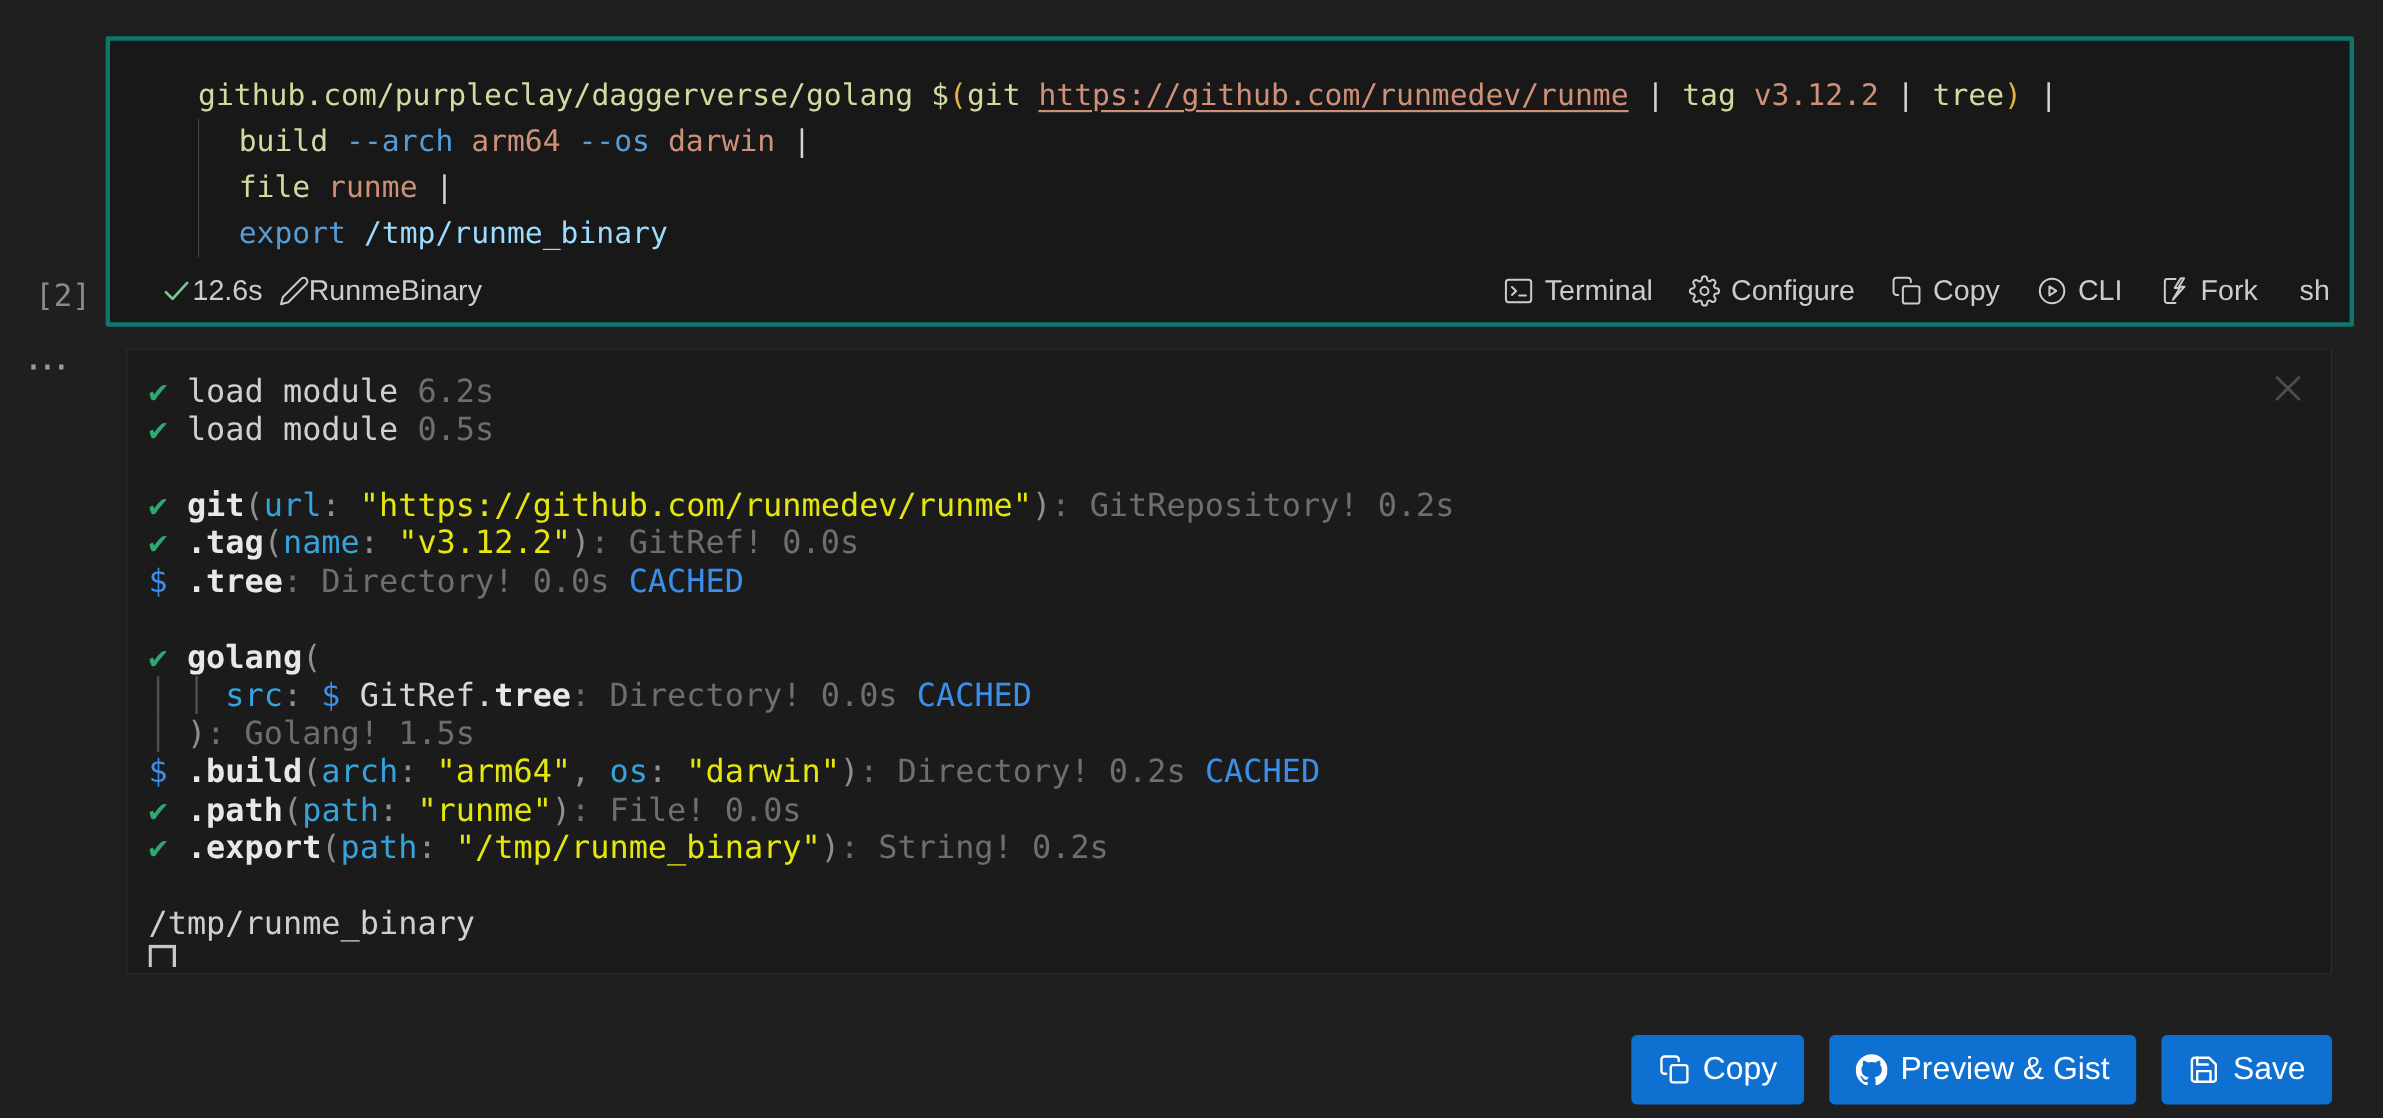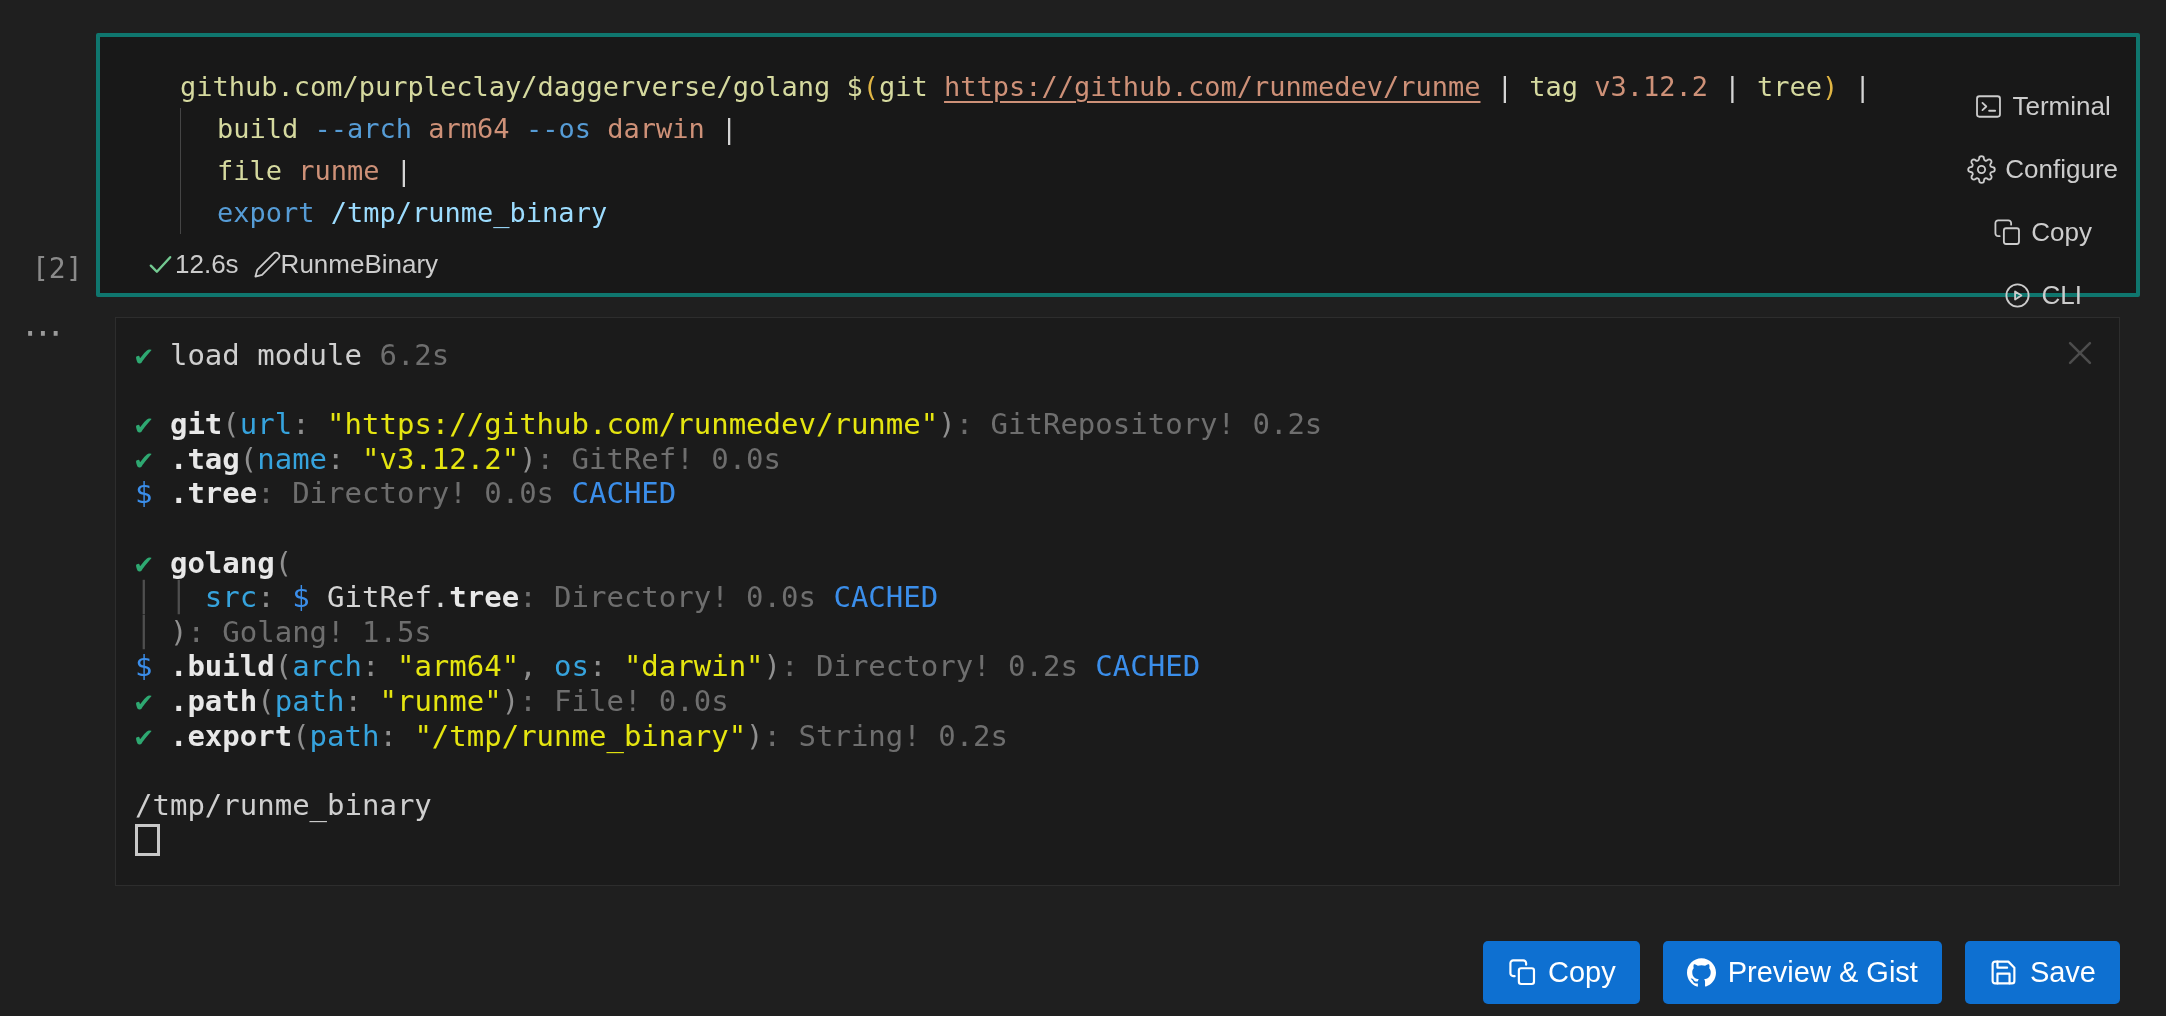--- a/index.html
+++ b/index.html
@@ -28,21 +28,21 @@
   .t-paren{color:#e0b544}
   .t-pipe{color:#d4d4d4}
   .t-link{color:#ce9178;text-decoration:underline;text-underline-offset:5px;cursor:pointer;}
 
   
   .statusbar{position:absolute;left:0;right:0;bottom:0;height:58px;display:flex;align-items:center;
              justify-content:space-between;padding:0 18px 0 45px;color:#cccccc;font-size:26px;}
   .sb-left{display:flex;align-items:center;}
   .sb-dur{margin-right:14px;}
   .sb-name{margin-left:-2px;}
-  .sb-right{display:flex;align-items:center;gap:32px;flex-direction:column;}
+  .sb-right{display:flex;align-items:center;gap:32px;}
   .sb-btn{display:flex;align-items:center;gap:9px;color:#cccccc;cursor:pointer;}
   .icn{display:inline-flex;width:30px;height:30px;align-items:center;justify-content:center;}
   .icn svg{width:29px;height:29px;fill:none;stroke:#cccccc;stroke-width:1.5;
            stroke-linecap:round;stroke-linejoin:round;}
   .sb-check svg{stroke:#73c991;stroke-width:2;}
   .lang{margin-left:6px;color:#cccccc;cursor:pointer;}
 
   
   .outpanel{position:absolute;left:115px;top:317px;width:2005px;height:569px;background:#1b1b1b;
             border:1px solid #2d2d2d;box-sizing:border-box;}
@@ -160,20 +160,21 @@
   </div>
 
   <div class="outpanel">
     <div class="close">
       <svg viewBox="0 0 24 24">
           <path d="M5 5l14 14M19 5L5 19"></path>
         </svg>
     </div>
     <div class="term" id="term">
         <div class="tline"><span class="t-ok">✔ </span><span class="t-txt">load module </span><span class="t-dim">6.2s</span></div>
+        <div class="tline"><span class="t-ok">✔ </span><span class="t-txt">load module </span><span class="t-dim">0.5s</span></div>
         <div class="tline"></div>
         <div class="tline"><span class="t-ok">✔ </span><span class="t-fn">git</span><span class="t-punc">(</span><span class="t-key">url</span><span class="t-punc">: </span><span class="t-str">"https://github.com/runmedev/runme"</span><span class="t-punc">)</span><span class="t-dim">: GitRepository! 0.2s</span></div>
         <div class="tline"><span class="t-ok">✔ </span><span class="t-fn">.tag</span><span class="t-punc">(</span><span class="t-key">name</span><span class="t-punc">: </span><span class="t-str">"v3.12.2"</span><span class="t-punc">)</span><span class="t-dim">: GitRef! 0.0s</span></div>
         <div class="tline"><span class="t-dollar">$ </span><span class="t-fn">.tree</span><span class="t-dim">: Directory! 0.0s </span><span class="t-cached">CACHED</span></div>
         <div class="tline"></div>
         <div class="tline"><span class="t-ok">✔ </span><span class="t-fn">golang</span><span class="t-punc">(</span></div>
         <div class="tline"><span class="t-guide">│ │ </span><span class="t-key">src</span><span class="t-punc">: </span><span class="t-dollar">$ </span><span class="t-plain">GitRef.</span><span class="t-fn">tree</span><span class="t-dim">: Directory! 0.0s </span><span class="t-cached">CACHED</span></div>
         <div class="tline"><span class="t-guide">│ </span><span class="t-punc">)</span><span class="t-dim">: Golang! 1.5s</span></div>
         <div class="tline"><span class="t-dollar">$ </span><span class="t-fn">.build</span><span class="t-punc">(</span><span class="t-key">arch</span><span class="t-punc">: </span><span class="t-str">"arm64"</span><span class="t-punc">, </span><span class="t-key">os</span><span class="t-punc">: </span><span class="t-str">"darwin"</span><span class="t-punc">)</span><span class="t-dim">: Directory! 0.2s </span><span class="t-cached">CACHED</span></div>
         <div class="tline"><span class="t-ok">✔ </span><span class="t-fn">.path</span><span class="t-punc">(</span><span class="t-key">path</span><span class="t-punc">: </span><span class="t-str">"runme"</span><span class="t-punc">)</span><span class="t-dim">: File! 0.0s</span></div>

